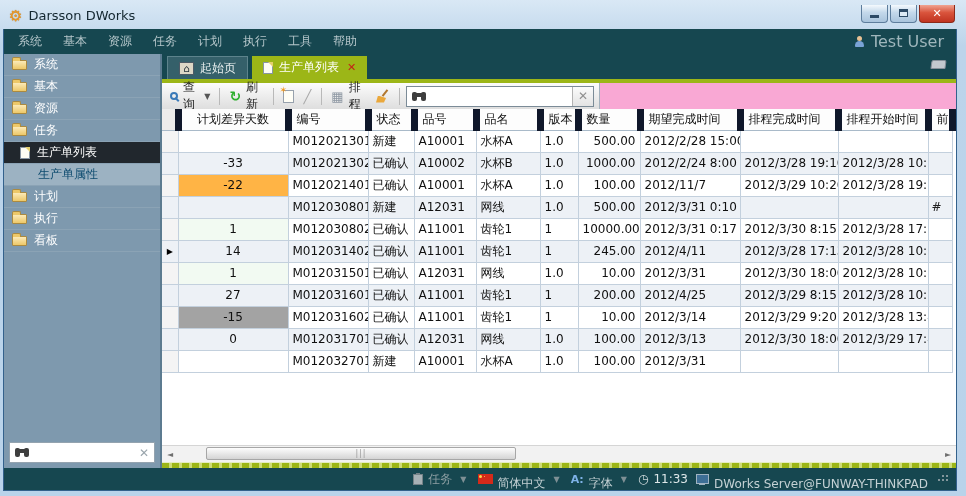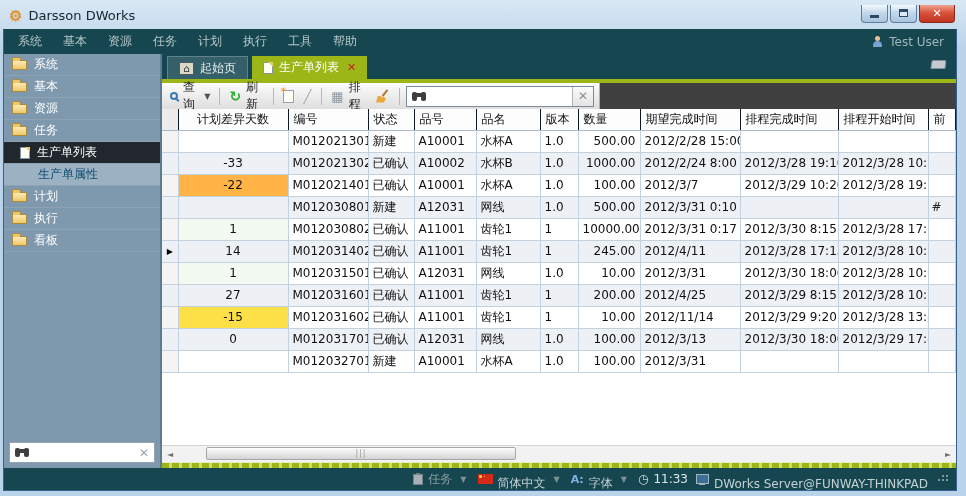--- a/index.html
+++ b/index.html
@@ -20,21 +20,21 @@
   .wbtn .dash { width:9px; height:3px; background:#2c4a66; margin-top:6px; }
   .wbtn .maxbox { width:9px; height:8px; border:1px solid #2c4a66; border-top:3px solid #2c4a66; background:#dceaf5; }
 
   
   .frame { flex:1; display:flex; flex-direction:column; border-left:1px solid #33618c; border-right:1px solid #33618c; border-bottom:1px solid #33618c; min-height:0; }
 
   
   .menubar { height:25px; background:#164750; display:flex; align-items:center; padding:0 12px 0 14px; flex:none; }
   .menu-items { display:flex; gap:21px; }
   .menu-item { font-size:12px; color:#b6c7cb; cursor:default; }
-  .menu-user { margin-left:auto; display:flex; align-items:center; gap:6px; font-size:12px; color:#9fb6bc; }
+  .menu-user { margin-left:auto; display:flex; align-items:center; gap:6px; font-size:16px; color:#9fb6bc; }
   .ic-user { width:11px; height:11px; position:relative; }
   .ic-user::before { content:""; position:absolute; left:3px; top:0; width:5px; height:5px; border-radius:50%; background:#e7c194; }
   .ic-user::after { content:""; position:absolute; left:1px; top:5px; width:9px; height:6px; border-radius:5px 5px 1px 1px; background:#7aa3d6; }
 
   .body-row { flex:1; display:flex; min-height:0; background:#7e99ae; }
 
   
   .sidebar { width:158px; flex:none; display:flex; flex-direction:column; background:#7e99ae; border-right:2px solid #5c7citational; border-right:2px solid #5c7b90; }
   .sb-header { height:25px; flex:none; display:flex; align-items:center; gap:6px; padding:0 5px 0 9px;
     color:#fff; font-size:12px; background:linear-gradient(#8aa3b6,#748fa0); border-bottom:1px solid #63namespace80; border-bottom:1px solid #637f93; }
@@ -63,21 +63,21 @@
   .main { flex:1; display:flex; flex-direction:column; min-width:0; }
   .tabbar { height:25px; flex:none; background:#164750; display:flex; align-items:flex-end; padding-left:5px; position:relative; }
   .tab { height:23px; display:flex; align-items:center; gap:6px; padding:0 11px; font-size:12px; color:#e9efef; cursor:default; }
   .tab.inactive { background:#35606a; border:1px solid #5d838c; border-bottom:none; margin-right:4px; }
   .tab.active { background:#9cb617; color:#fff; }
   .home-box { width:15px; height:13px; background:#ddd7c6; border:1px solid #4c5a66; font-size:10px; line-height:12px; text-align:center; color:#243038; }
   .tab-close { color:#c32318; font-weight:bold; font-size:11px; margin-left:2px; }
   .ic-pin { position:absolute; right:10px; top:6px; width:15px; height:9px; background:#c3c9cf; border:1px solid #87909a; border-radius:2px 2px 1px 1px; transform:skewX(-8deg); }
   .green-strip { height:4px; flex:none; background:#9cb617; }
 
-  .toolbar-row { height:26px; flex:none; display:flex; background:#404040; }
+  .toolbar-row { height:26px; flex:none; display:flex; background:#f9a8d4; }
   .toolbar { width:438px; flex:none; background:linear-gradient(#fcfcfc,#dedede); border-right:1px solid #a2b1bd;
     display:flex; align-items:center; padding:0 5px; gap:3px; }
   .tbtn { display:flex; align-items:center; gap:5px; font-size:12px; color:#1d1d1d; padding:2px 3px; cursor:default; }
   .tsep { width:1px; height:17px; background:#b9b9b9; margin:0 3px; flex:none; }
   .caret { font-size:8px; color:#555; }
   .ic-lens { width:8px; height:8px; border:2px solid #3a7ab8; border-radius:50%; position:relative; flex:none; }
   .ic-lens::after { content:""; position:absolute; width:2px; height:5px; background:#3a7ab8; right:-2px; bottom:-4px; transform:rotate(-45deg); }
   .ic-refresh { color:#2faf2f; font-weight:bold; font-size:14px; line-height:1; }
   .ic-newdoc { width:11px; height:13px; background:#fffef6; border:1px solid #97a1ad; position:relative; flex:none; margin:0 3px; }
   .ic-newdoc::before { content:"✶"; position:absolute; left:-4px; top:-6px; color:#f2981e; font-size:9px; }
@@ -90,30 +90,30 @@
   .searchbox input { flex:1; border:none; outline:none; font:inherit; font-size:12px; min-width:0; }
   .xbtn { width:21px; height:100%; flex:none; background:linear-gradient(#fbfbfb,#e3e3e3); border-left:1px solid #b2b2b2;
     color:#8f8f8f; font-weight:bold; font-size:12px; display:flex; align-items:center; justify-content:center; }
 
   
   .table-wrap { flex:1; background:#fff; overflow:hidden; min-height:0; }
   table { border-collapse:collapse; table-layout:fixed; width:100%; font-size:12px; }
   col.w-sel{width:16px} col.w0{width:110px} col.w1{width:80px} col.w2{width:46px} col.w3{width:62px}
   col.w4{width:64px} col.w5{width:38px} col.w6{width:62px} col.w7{width:100px} col.w8{width:98px} col.w9{width:90px} col.w10{width:auto}
   th { height:21px; font-weight:normal; text-align:left; padding:0 5px; color:#101010; background:#fdfdfd;
-    border-right:1px solid #0f172a; border-bottom:1px solid #a9bac9; white-space:nowrap; overflow:hidden; }
+    border-right:7px solid #0f172a; border-bottom:1px solid #a9bac9; white-space:nowrap; overflow:hidden; }
   th.diff-h { text-align:center; }
   th.sel-h { background:#ececec; padding:0; }
   td { height:22px; padding:0 4px; color:#101010; border-right:1px solid #c3d0dd; border-bottom:1px solid #c3d0dd;
     white-space:nowrap; overflow:hidden; }
   tr.even td { background:#edf1f6; }
   td.sel { background:#f4f4f4; padding:0; text-align:center; font-size:8px; color:#000; }
   td.diff { text-align:center; }
   td.num { text-align:right; }
-  td.bg-os{background:#FFA21E} td.bg-o{background:#FFB445} td.bg-op{background:#fde047}
+  td.bg-os{background:#FFA21E} td.bg-o{background:#FFB445} td.bg-op{background:#a3a3a3}
   td.bg-gs{background:#4FCB4F} td.bg-g{background:#9CD99C} td.bg-gp{background:#F2FAF2}
   td.hash { background:#b0b0b0; color:#222; padding:0 3px; }
 
   
   .hscroll { height:17px; flex:none; background:#f2f2f2; border-top:1px solid #d5d5d5; display:flex; align-items:center; }
   .harrow { width:16px; flex:none; text-align:center; color:#6f6f6f; font-size:8px; line-height:17px; }
   .htrack { flex:1; position:relative; height:100%; }
   .hthumb { position:absolute; left:28px; top:1px; bottom:2px; width:310px; background:linear-gradient(#fdfdfd,#d4d4d4);
     border:1px solid #a6a6a6; border-radius:2px; color:#9a9a9a; font-size:8px; text-align:center; line-height:12px; letter-spacing:1px; }
   .dashed-strip { height:6px; flex:none; background:repeating-linear-gradient(90deg,#9cb617 0 7px,#cedc78 7px 10px); border-top:1px solid #e4ecc2; }
@@ -330,21 +330,21 @@
                 </tr>
                 <tr>
                   <td class="sel"></td>
                   <td class="diff bg-o">-22</td>
                   <td>M012021401</td>
                   <td>已确认</td>
                   <td>A10001</td>
                   <td>水杯A</td>
                   <td>1.0</td>
                   <td class="num">100.00</td>
-                  <td>2012/3/7</td>
+                  <td>2012/11/7</td>
                   <td>2012/3/29 10:20</td>
                   <td>2012/3/28 19:10</td>
                   <td></td>
                 </tr>
                 <tr class="even">
                   <td class="sel"></td>
                   <td class="diff"></td>
                   <td>M012030801</td>
                   <td>新建</td>
                   <td>A12031</td>
@@ -414,21 +414,21 @@
                 </tr>
                 <tr>
                   <td class="sel"></td>
                   <td class="diff bg-op">-15</td>
                   <td>M012031602</td>
                   <td>已确认</td>
                   <td>A11001</td>
                   <td>齿轮1</td>
                   <td>1</td>
                   <td class="num">10.00</td>
-                  <td>2012/11/14</td>
+                  <td>2012/3/14</td>
                   <td>2012/3/29 9:20</td>
                   <td>2012/3/28 13:40</td>
                   <td></td>
                 </tr>
                 <tr class="even">
                   <td class="sel"></td>
                   <td class="diff">0</td>
                   <td>M012031701</td>
                   <td>已确认</td>
                   <td>A12031</td>

